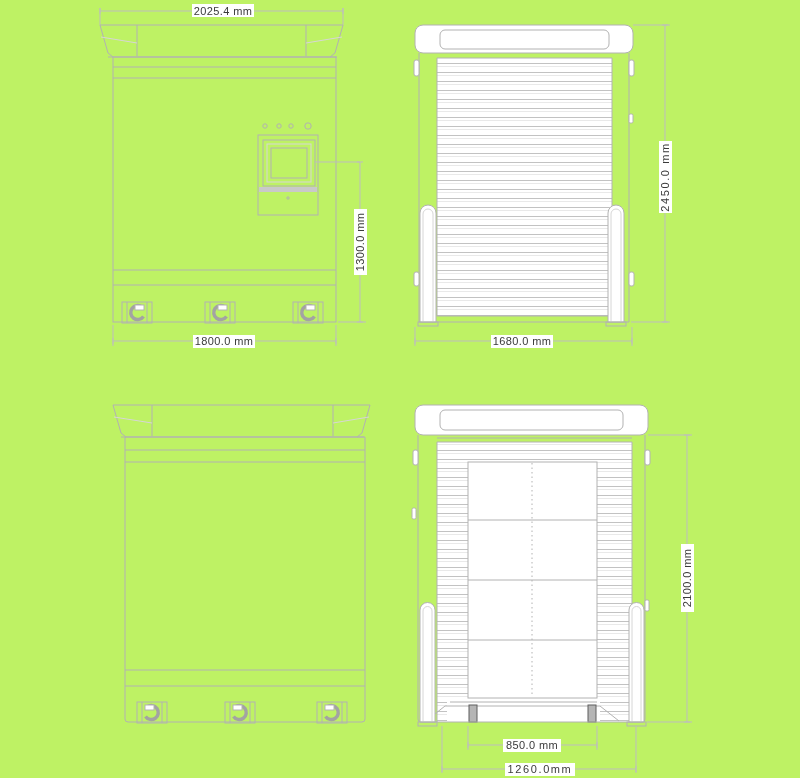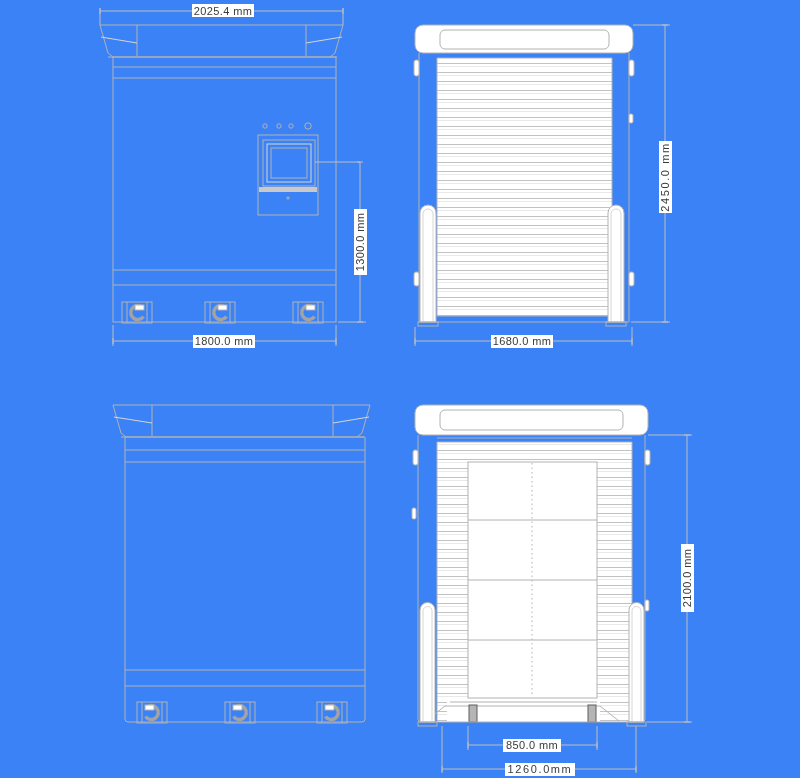--- a/index.html
+++ b/index.html
@@ -1,16 +1,16 @@
 <!DOCTYPE html>
 <html><head>
 <meta charset="utf-8">
 <style>
   html,body{margin:0;padding:0;background:#ffffff;}
-  #stage{position:relative;width:800px;height:778px;background:#3b82f6;overflow:hidden;
+  #stage{position:relative;width:800px;height:778px;background:#bef264;overflow:hidden;
          font-family:"Liberation Sans", sans-serif;}
   svg{position:absolute;left:0;top:0;}
   .ln{stroke:#b2b2b2;stroke-width:1;fill:none;}
   .lnl{stroke:#d6d6d6;stroke-width:1;fill:none;}
   .lnw{stroke:#b2b2b2;stroke-width:1;fill:#ffffff;}
   .dim{stroke:#bdbdbd;stroke-width:1;fill:none;}
   .txt{font-family:"Liberation Sans", sans-serif;font-size:11px;fill:#3a3a3a;letter-spacing:0.4px;}
   .txtsp{letter-spacing:1.6px;}
   .bg{fill:#ffffff;}
   .band{fill:#c9c9c9;stroke:none;}

